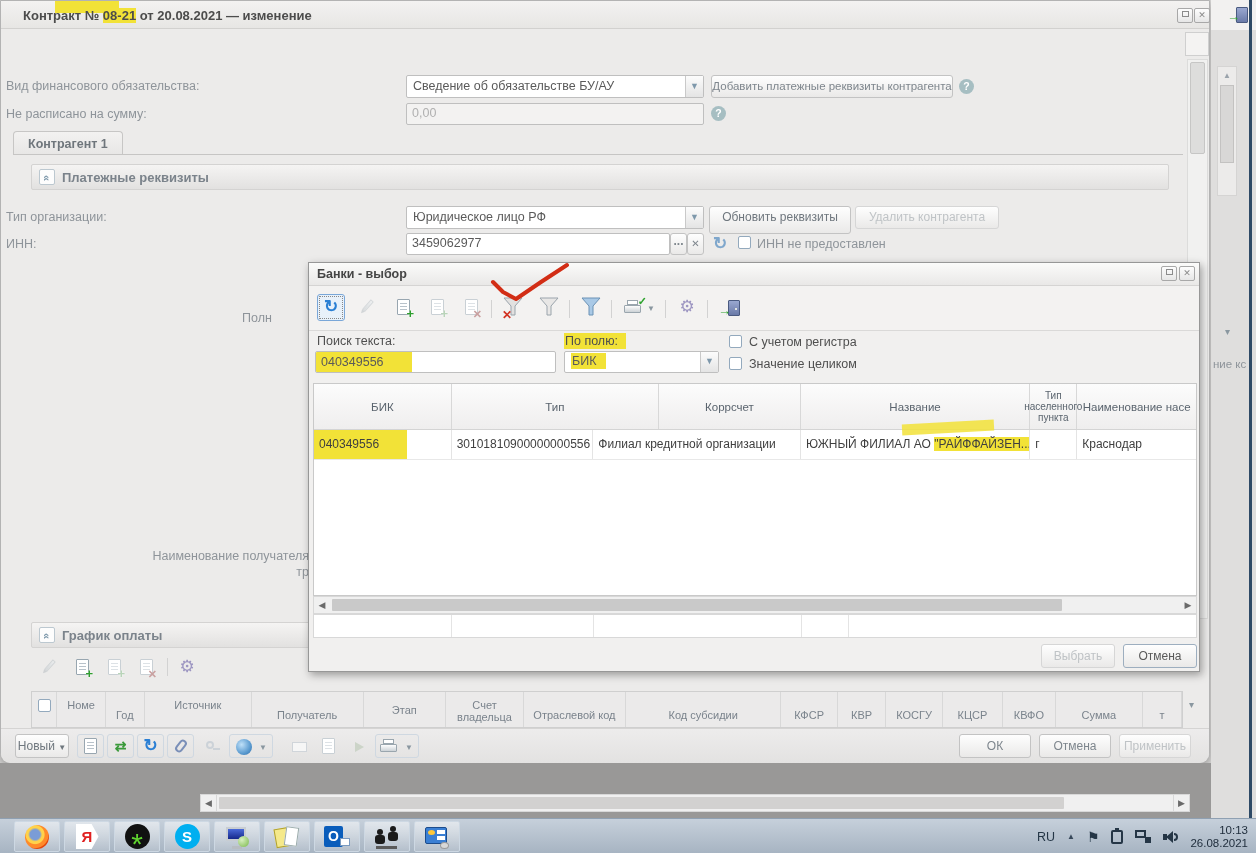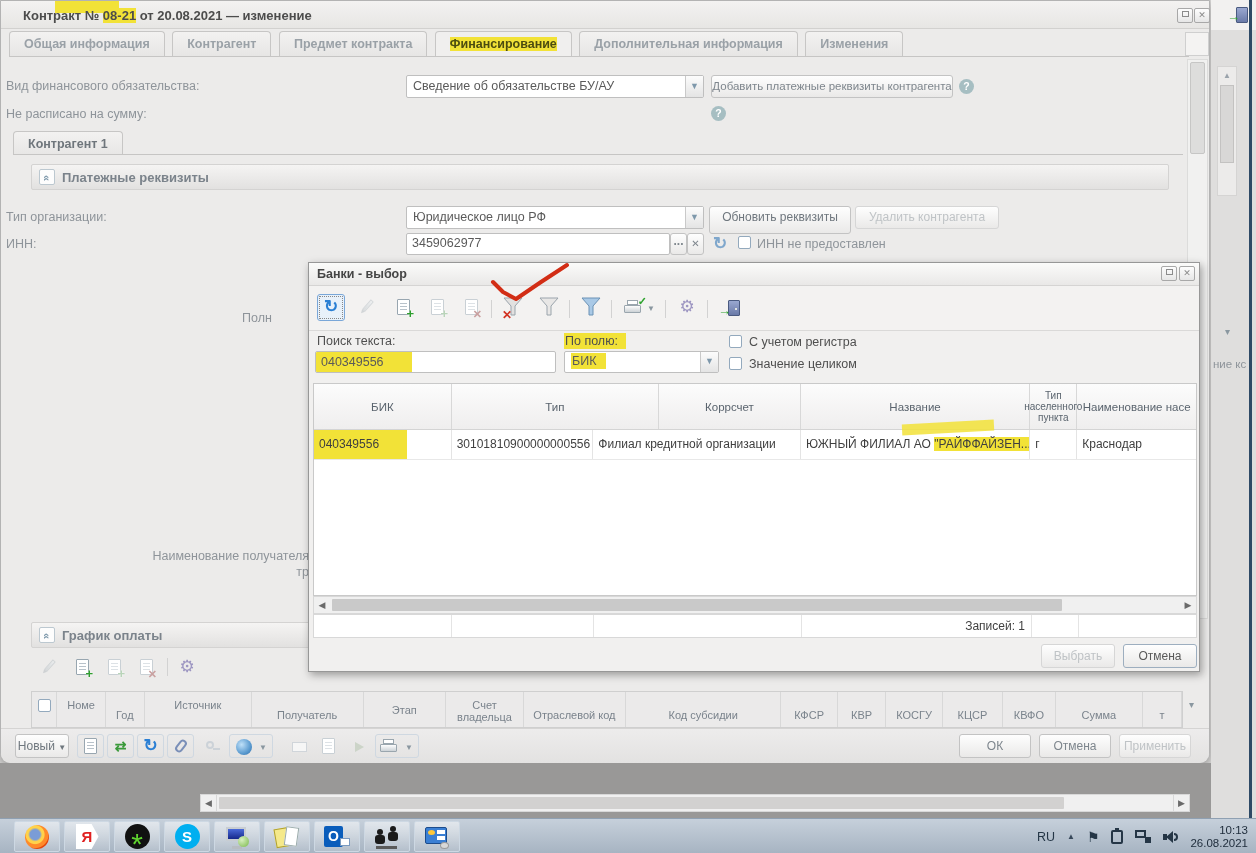--- a/index.html
+++ b/index.html
@@ -66,39 +66,32 @@
 
     <div class="abs" style="left:0;top:0;width:100%;height:28px;background:linear-gradient(#f3f2f1,#e7e6e4);border-bottom:1px solid #d2d1cf">
       <div class="abs hl" style="left:54px;top:0;width:64px;height:12px"></div>
       <div class="abs" style="left:22px;top:7px;font-size:13px;font-weight:bold;color:#4c4c4c;white-space:nowrap">
         <span>Контракт № </span><span class="hl">08-21</span><span> от 20.08.2021 — изменение</span>
       </div>
       <div class="wbtn" style="left:1176px;top:7px"><span class="sq"></span></div>
       <div class="wbtn" style="left:1193px;top:7px">✕</div>
     </div>
 
-    <div class="abs" style="left:8px;top:30px;width:1180px;height:26px;border-bottom:1px solid #c6c5c4;white-space:nowrap">
-      <div class="tab"><span>Общая информация</span></div>
-      <div class="tab"><span>Контрагент</span></div>
-      <div class="tab"><span>Предмет контракта</span></div>
-      <div class="tab active"><span class="hl">Финансирование</span></div>
-      <div class="tab"><span>Дополнительная информация</span></div>
-      <div class="tab"><span>Изменения</span></div>
-    </div>
     <div class="abs" style="left:1184px;top:31px;width:24px;height:24px;background:#f4f3f2;border:1px solid #cfcfcf"></div>
 
     <div class="lbl rlbl" style="top:78px">Вид финансового обязательства:</div>
     <div class="sel" style="left:405px;top:74px;width:298px;height:23px">
       <span class="val">Сведение об обязательстве БУ/АУ</span>
       <span class="arr">▼</span>
     </div>
     <div class="btn" style="left:710px;top:74px;width:242px;height:23px;line-height:21px;font-size:11.5px"><span>Добавить платежные реквизиты контрагента</span></div>
     <div class="helpc" style="left:958px;top:78px"><span>?</span></div>
 
     <div class="lbl rlbl" style="top:106px">Не расписано на сумму:</div>
+    <div class="inp dis" style="left:405px;top:102px;width:298px;height:22px"><span>0,00</span></div>
     <div class="helpc" style="left:710px;top:105px"><span>?</span></div>
 
     <div class="tab" style="position:absolute;left:12px;top:130px;height:24px;color:#6f767c"><span>Контрагент 1</span></div>
     <div class="abs" style="left:12px;top:153px;width:1170px;height:574px;border-top:1px solid #c6c5c4"></div>
 
     <div class="sect" style="left:30px;top:163px;width:1138px">
       <div class="collapse"><span>«</span></div>
       <span class="txt">Платежные реквизиты</span>
     </div>
 
@@ -368,21 +361,20 @@
     <div class="scroll-h" style="left:4px;top:333px;width:884px;height:18px">
       <span class="sa" style="left:0">◀</span>
       <span class="sa" style="right:0">▶</span>
       <span class="th" style="left:18px;width:730px;background:#c9c9c9"></span>
     </div>
 
     <div class="abs" style="left:4px;top:351px;width:884px;height:24px;background:#fff;border:1px solid #d8d8d8;display:flex">
       <div style="width:138px;border-right:1px solid #e4e4e4"></div>
       <div style="width:142px;border-right:1px solid #e4e4e4"></div>
       <div style="width:208px;border-right:1px solid #e4e4e4"></div>
-      <div style="width:230px;border-right:1px solid #e4e4e4;text-align:right;font-size:12px;color:#3f3f3f;line-height:22px;padding-right:6px"><span>Записей: 1</span></div>
       <div style="width:47px;border-right:1px solid #e4e4e4"></div>
       <div style="flex:1"></div>
     </div>
 
     <div class="btn dis" style="left:732px;top:381px;width:74px;height:24px;line-height:22px"><span>Выбрать</span></div>
     <div class="btn" style="left:814px;top:381px;width:74px;height:24px;line-height:22px;color:#5a5a5a;border-color:#9daebf"><span>Отмена</span></div>
   </div>
 
   <svg class="abs" style="left:483px;top:256px;z-index:11" width="100" height="50" viewBox="0 0 100 50">
     <polyline points="10,26 20,36 33,43 58,26 84,9" fill="none" stroke="#d22d15" stroke-width="4" stroke-linecap="round" stroke-linejoin="round"></polyline>

